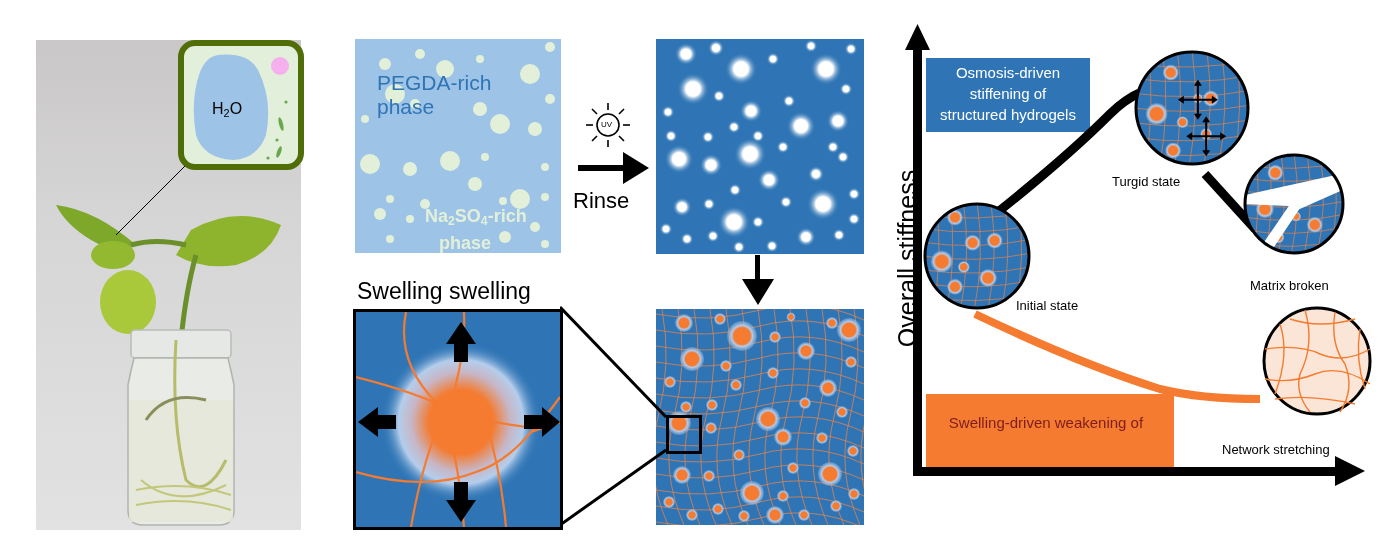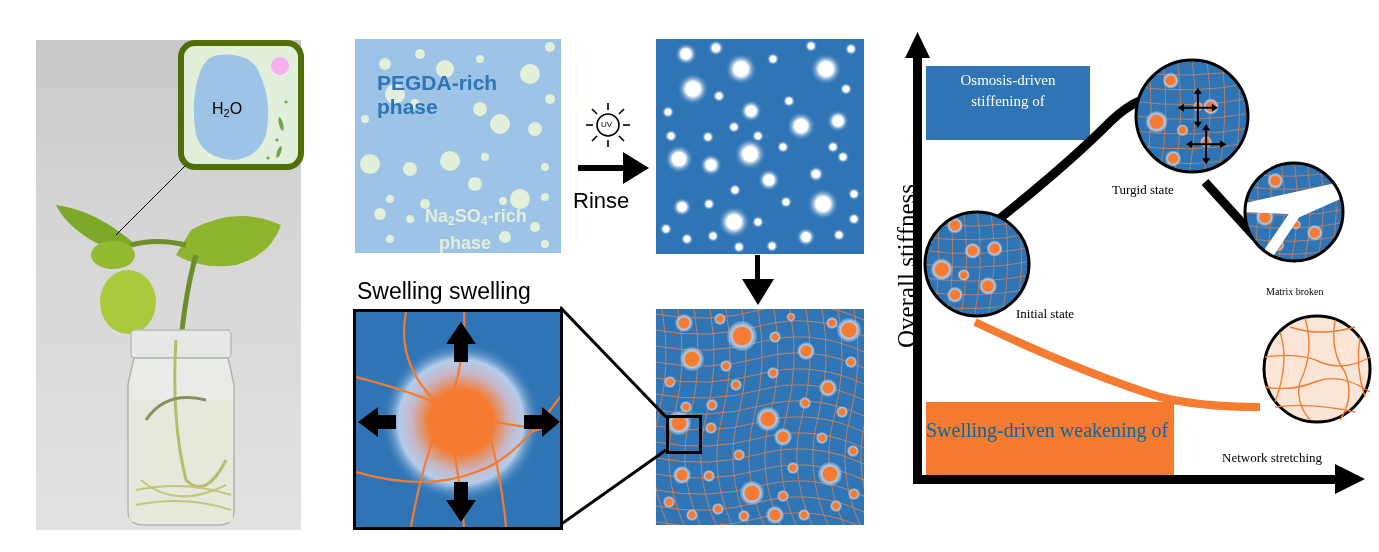--- a/index.html
+++ b/index.html
@@ -79,21 +79,21 @@
       <circle cx="148" cy="162" r="4" fill="#e2f0d9"></circle>
       <circle cx="165" cy="160" r="10" fill="#e2f0d9"></circle>
       <circle cx="190" cy="158" r="4" fill="#e2f0d9"></circle>
       <circle cx="25" cy="175" r="6" fill="#e2f0d9"></circle>
       <circle cx="55" cy="180" r="4" fill="#e2f0d9"></circle>
       <circle cx="180" cy="188" r="5" fill="#e2f0d9"></circle>
       <circle cx="35" cy="200" r="4" fill="#e2f0d9"></circle>
       <circle cx="150" cy="198" r="6" fill="#e2f0d9"></circle>
       <circle cx="190" cy="205" r="4" fill="#e2f0d9"></circle>
     </svg>
-  <div class="lbl" style="left:22px;top:32px;font-size:21px;font-weight:bold;color:#2f75b5;line-height:24px;">
+  <div class="lbl" style="left:22px;top:32px;font-size:21px;font-weight:normal;color:#2f75b5;line-height:24px;">
     <div>PEGDA-rich</div>
     <div>phase</div>
   </div>
   <div class="lbl" style="left:70px;top:166px;font-size:18px;font-weight:bold;color:#e2f0d9;line-height:22px;">
     <div><span>Na</span><span class="sub">2</span><span>SO</span><span class="sub">4</span><span>-rich</span></div>
     <div style="padding-left:14px;">phase</div>
   </div>
 </div>
 
 <div class="abs" style="left:575px;top:92px;width:80px;height:120px;">
@@ -302,21 +302,21 @@
           <polygon points="22,95 22,125 2,110"></polygon>
         </g>
       <g>
           <rect x="168" y="103" width="20" height="14"></rect>
           <polygon points="186,95 186,125 204,110"></polygon>
         </g>
     </g>
   </svg>
 </div>
 
-<div class="abs" style="left:880px;top:32px;width:499px;height:512px;font-family:Liberation Serif, serif;">
+<div class="abs" style="left:880px;top:24px;width:499px;height:512px;">
   <svg width="499" height="512">
 
     <rect x="46" y="34" width="164" height="74" fill="#2f75b5"></rect>
     <rect x="46" y="370" width="248" height="78" fill="#f47b30"></rect>
 
     <path d="M90 210 Q180 140 230 90 Q260 60 300 60" stroke="#000" stroke-width="9" fill="none"></path>
     <path d="M325 150 L375 205" stroke="#000" stroke-width="9" fill="none"></path>
     <path d="M95 290 Q200 340 280 365 Q320 375 380 375" stroke="#f47b30" stroke-width="8" fill="none"></path>
 
     <rect x="33" y="22" width="9" height="430" fill="#000"></rect>
@@ -477,22 +477,23 @@
       <path d="M5 45 Q40 40 60 50 Q85 60 110 45"></path>
         <path d="M5 75 Q30 80 55 70 Q80 60 110 80"></path>
       <path d="M15 95 Q50 90 95 100"></path>
         <path d="M30 15 Q60 25 95 15"></path>
     </g>
   </svg>
 
   <div class="lbl" style="left:46px;top:38px;width:164px;text-align:center;color:#fff;font-size:15px;line-height:21px;">
     <div>Osmosis-driven</div>
     <div>stiffening of</div>
+    <div>structured hydrogels</div>
   </div>
-  <div class="lbl" style="left:46px;top:388px;width:240px;text-align:center;color:#0369a1;font-size:20px;line-height:21px;">
+  <div class="lbl" style="left:46px;top:388px;width:240px;text-align:center;color:#7f1d1d;font-size:15px;line-height:21px;">
     <div>Swelling-driven weakening of</div>
   </div>
   <div class="lbl" style="left:136px;top:274px;font-size:13px;">Initial state</div>
   <div class="lbl" style="left:232px;top:150px;font-size:13px;">Turgid state</div>
-  <div class="lbl" style="left:370px;top:254px;font-size:10px;margin-left:16px;">Matrix broken</div>
+  <div class="lbl" style="left:370px;top:254px;font-size:13px;">Matrix broken</div>
   <div class="lbl" style="left:342px;top:418px;font-size:13px;">Network stretching</div>
   <div class="lbl" style="left:-73px;top:220px;font-size:25px;transform:rotate(-90deg);transform-origin:center;width:200px;text-align:center;">Overall stiffness</div>
 </div>
 
 </body></html>

